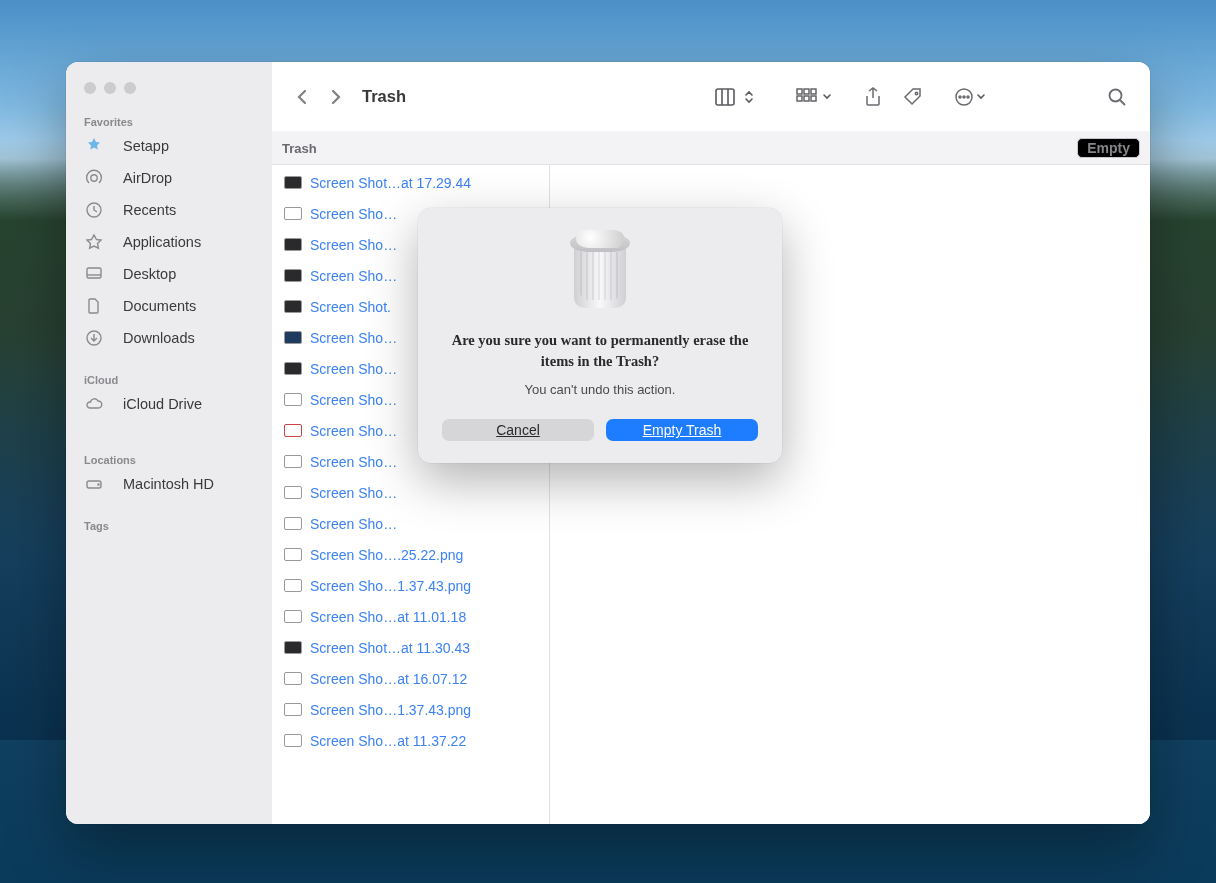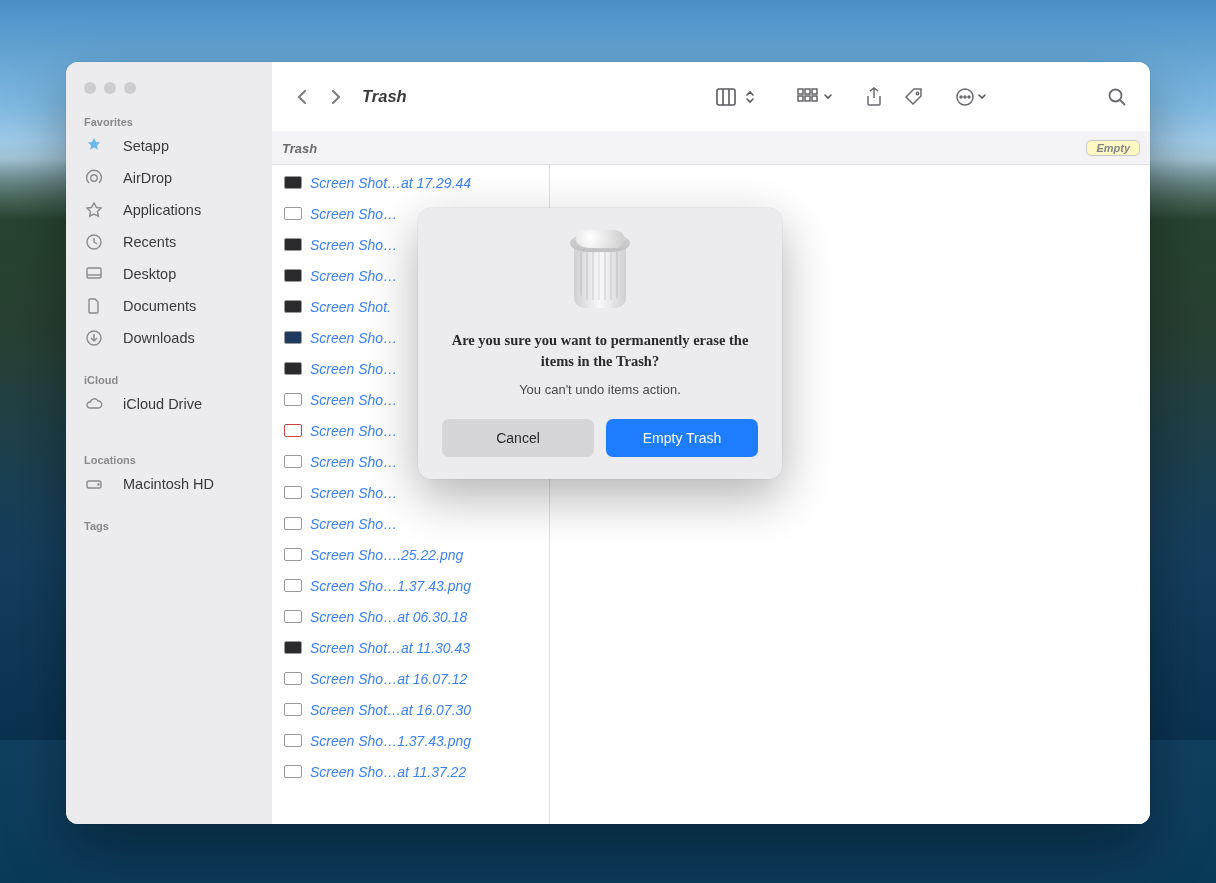--- a/index.html
+++ b/index.html
@@ -20,30 +20,30 @@
     .sidebar {
       width: 205px; background: rgba(233,232,234,.88); backdrop-filter: blur(20px);
       padding: 12px 16px 0 0; display: flex; flex-direction: column; flex-shrink:0;
     }
     .traffic-lights { display: flex; gap: 8px; padding: 8px 0 16px 18px; }
     .traffic-light { width: 12px; height: 12px; border-radius: 50%; background: #ccc; }
     .sb-section { padding: 6px 0 2px 18px; font-size: 11px; font-weight: 600; color: #8a8a8e; }
     .sb-item { display: flex; align-items: center; gap: 19px; padding: 6px 10px 6px 18px; font-size: 14.5px; color: #3a3a3c; cursor: default; }
     .sb-item .icon { width: 20px; height: 20px; color: #8b8b90; display: flex; align-items: center; justify-content: center; }
     .sb-item.setapp .icon { color: #6bb8e8; }
-    .main { flex: 1; display: flex; flex-direction: column; background: #fff; border-left: 1px solid rgba(0,0,0,.08); font-style: italic; }
+    .main { flex: 1; display: flex; flex-direction: column; background: #fff; border-left: 1px solid rgba(0,0,0,.08); }
     .toolbar { height: 70px; display: flex; align-items: center; padding: 0 16px; gap: 6px; border-bottom: 1px solid rgba(0,0,0,.04); }
     .nav-btn { width: 28px; height: 32px; display:flex; align-items:center; justify-content:center; color: #808085; }
     .window-title { font-size: 16.5px; font-weight: 600; color: #3a3a3c; margin-left: 6px; }
     .toolbar-spacer { flex: 1; }
     .tb-btn { width: 34px; height: 32px; display:flex; align-items:center; justify-content:center; color: #6a6a6f; }
     .tb-group { display:flex; align-items:center; gap: 2px; margin: 0 18px; }
     .location-bar { height: 33px; background: #f3f3f5; border-bottom: 1px solid #e2e2e6; display:flex; align-items:center; padding: 0 10px; font-size: 13px; color: #6a6a6f; font-weight:600;}
     .location-bar .spacer{flex:1}
-    .empty-btn { border: 1px solid #c8c8cc; border-radius: 5px; padding: 1px 9px; font-size: 11px; color: #858589; background:#fef9c3; }
+    .empty-btn { border: 1px solid #c8c8cc; border-radius: 5px; padding: 1px 9px; font-size: 14px; color: #858589; background:#000000; }
     .content { flex:1; display:flex; overflow:hidden; }
     .file-list { width: 278px; border-right: 1px solid #e2e2e6; overflow-y: hidden; padding-top: 2px; }
     .file-row { display:flex; align-items:center; gap: 8px; padding: 4px 8px 4px 12px; font-size: 14px; color: #3b82f6; white-space: nowrap; overflow:hidden; text-overflow:ellipsis; height:31px;}
     .file-preview { flex:1; background:#fff; }
     .file-icon { width:18px; height:13px; border:1px solid #999; background:#fff; border-radius:2px; flex-shrink:0; display:flex; align-items:center; justify-content:center; }
     .file-icon.dark{ background:#2a2a2c; }
     .file-icon.blue{ background:#1e3a5f; }
     .file-icon.red{ background:#fff; border-color:#c44; }
     svg { display:block; }
 
@@ -57,21 +57,21 @@
     .trash-icon {
       width: 68px; height: 78px; position:relative;
     }
     .trash-lid { position:absolute; top:0; left: 4px; width: 60px; height: 18px; background: linear-gradient(180deg,#d8d8da,#c0c0c4); border-radius: 50%/80%; }
     .trash-body { position:absolute; top: 10px; left: 8px; width: 52px; height: 64px; background: linear-gradient(90deg,#d0d0d4,#f8f8fa 50%,#d0d0d4); border-radius: 4px 4px 10px 10px; }
     .trash-body::after{content:"";position:absolute;inset:8px 6px;background:repeating-linear-gradient(90deg,rgba(0,0,0,.07) 0 2px,transparent 2px 6px);border-radius:0 0 8px 8px;}
     .trash-crumple { position:absolute; top:-4px; left:10px; width:48px; height:18px; background: radial-gradient(circle at 30% 40%, #fff, #ccc); border-radius: 10px 12px 8px 14px / 10px 8px 12px 10px; }
     .dialog-title { font-size: 14.5px; font-weight: 700; color: #2a2a2c; line-height: 1.45; margin-bottom: 10px; padding: 0 6px; font-family: Liberation Serif, serif;}
     .dialog-sub { font-size: 13px; color: #4a4a4e; margin-bottom: 22px; }
     .dialog-buttons { display:flex; gap: 12px; }
-    .dlg-btn { flex:1; height: 38px; border-radius: 7px; font-size: 14px; border:none; cursor:default; }
+    .dlg-btn { flex:1; height: 22px; border-radius: 7px; font-size: 14px; border:none; cursor:default;text-decoration:underline; }
     .dlg-btn.cancel { background: #d6d6d9; color: #2a2a2c; }
     .dlg-btn.primary { background: #1e7cff; color: #ffffff; font-weight:500; }
   </style>
 </head>
 <body>
 
 <div class="desert-overlay"></div>
 
 <div class="finder-window">
 
@@ -96,33 +96,33 @@
           <svg width="18" height="18" viewBox="0 0 18 18" fill="none" stroke="currentColor" stroke-width="1.4">
             <circle cx="9" cy="9" r="3.2"></circle>
             <path d="M4 14c-1.5-1.3-2.4-3.2-2.4-5.3C1.6 4.6 4.9 1.3 9 1.3s7.4 3.3 7.4 7.4c0 2.1-.9 4-2.4 5.3"></path>
           </svg>
         </span>
       <span>AirDrop</span>
     </div>
     <div class="sb-item">
       <span class="icon">
           <svg width="18" height="18" viewBox="0 0 18 18" fill="none" stroke="currentColor" stroke-width="1.4">
-            <path d="M9 2l2.5 4.5L16 7l-3.5 3.4.9 4.8L9 13l-4.4 2.2.9-4.8L2 7l4.5-.5z"></path>
-          </svg>
-        </span>
-      <span>Applications</span>
-    </div>
-    <div class="sb-item">
-      <span class="icon">
-          <svg width="18" height="18" viewBox="0 0 18 18" fill="none" stroke="currentColor" stroke-width="1.4">
             <circle cx="9" cy="9" r="7"></circle>
             <path d="M9 5v4l3 2"></path>
           </svg>
         </span>
       <span>Recents</span>
+    </div>
+    <div class="sb-item">
+      <span class="icon">
+          <svg width="18" height="18" viewBox="0 0 18 18" fill="none" stroke="currentColor" stroke-width="1.4">
+            <path d="M9 2l2.5 4.5L16 7l-3.5 3.4.9 4.8L9 13l-4.4 2.2.9-4.8L2 7l4.5-.5z"></path>
+          </svg>
+        </span>
+      <span>Applications</span>
     </div>
     <div class="sb-item">
       <span class="icon">
           <svg width="18" height="18" viewBox="0 0 18 18" fill="none" stroke="currentColor" stroke-width="1.4">
             <rect x="2" y="3" width="14" height="10" rx="1.5"></rect>
             <path d="M2 10h14"></path>
           </svg>
         </span>
       <span>Desktop</span>
     </div>
@@ -294,33 +294,29 @@
           <div class="file-row">
             <div class="file-icon "></div>
             <span>Screen Sho….25.22.png</span>
           </div>
           <div class="file-row">
             <div class="file-icon "></div>
             <span>Screen Sho…1.37.43.png</span>
           </div>
           <div class="file-row">
             <div class="file-icon "></div>
-            <span>Screen Sho…at 06.30.18</span>
+            <span>Screen Sho…at 11.01.18</span>
           </div>
           <div class="file-row">
             <div class="file-icon dark"></div>
             <span>Screen Shot…at 11.30.43</span>
           </div>
           <div class="file-row">
             <div class="file-icon "></div>
             <span>Screen Sho…at 16.07.12</span>
-          </div>
-          <div class="file-row">
-            <div class="file-icon "></div>
-            <span>Screen Shot…at 16.07.30</span>
           </div>
           <div class="file-row">
             <div class="file-icon "></div>
             <span>Screen Sho…1.37.43.png</span>
           </div>
           <div class="file-row">
             <div class="file-icon "></div>
             <span>Screen Sho…at 11.37.22</span>
           </div>
         </div>
@@ -332,18 +328,18 @@
 <div class="dialog-scrim"></div>
 <div class="dialog">
   <div class="trash-icon-wrap">
     <div class="trash-icon">
       <div class="trash-body"></div>
       <div class="trash-lid"></div>
       <div class="trash-crumple"></div>
     </div>
   </div>
   <div class="dialog-title">Are you sure you want to permanently erase the items in the Trash?</div>
-  <div class="dialog-sub">You can't undo items action.</div>
+  <div class="dialog-sub">You can't undo this action.</div>
   <div class="dialog-buttons">
     <button class="dlg-btn cancel">Cancel</button>
     <button class="dlg-btn primary">Empty Trash</button>
   </div>
 </div>
 
 </body></html>

